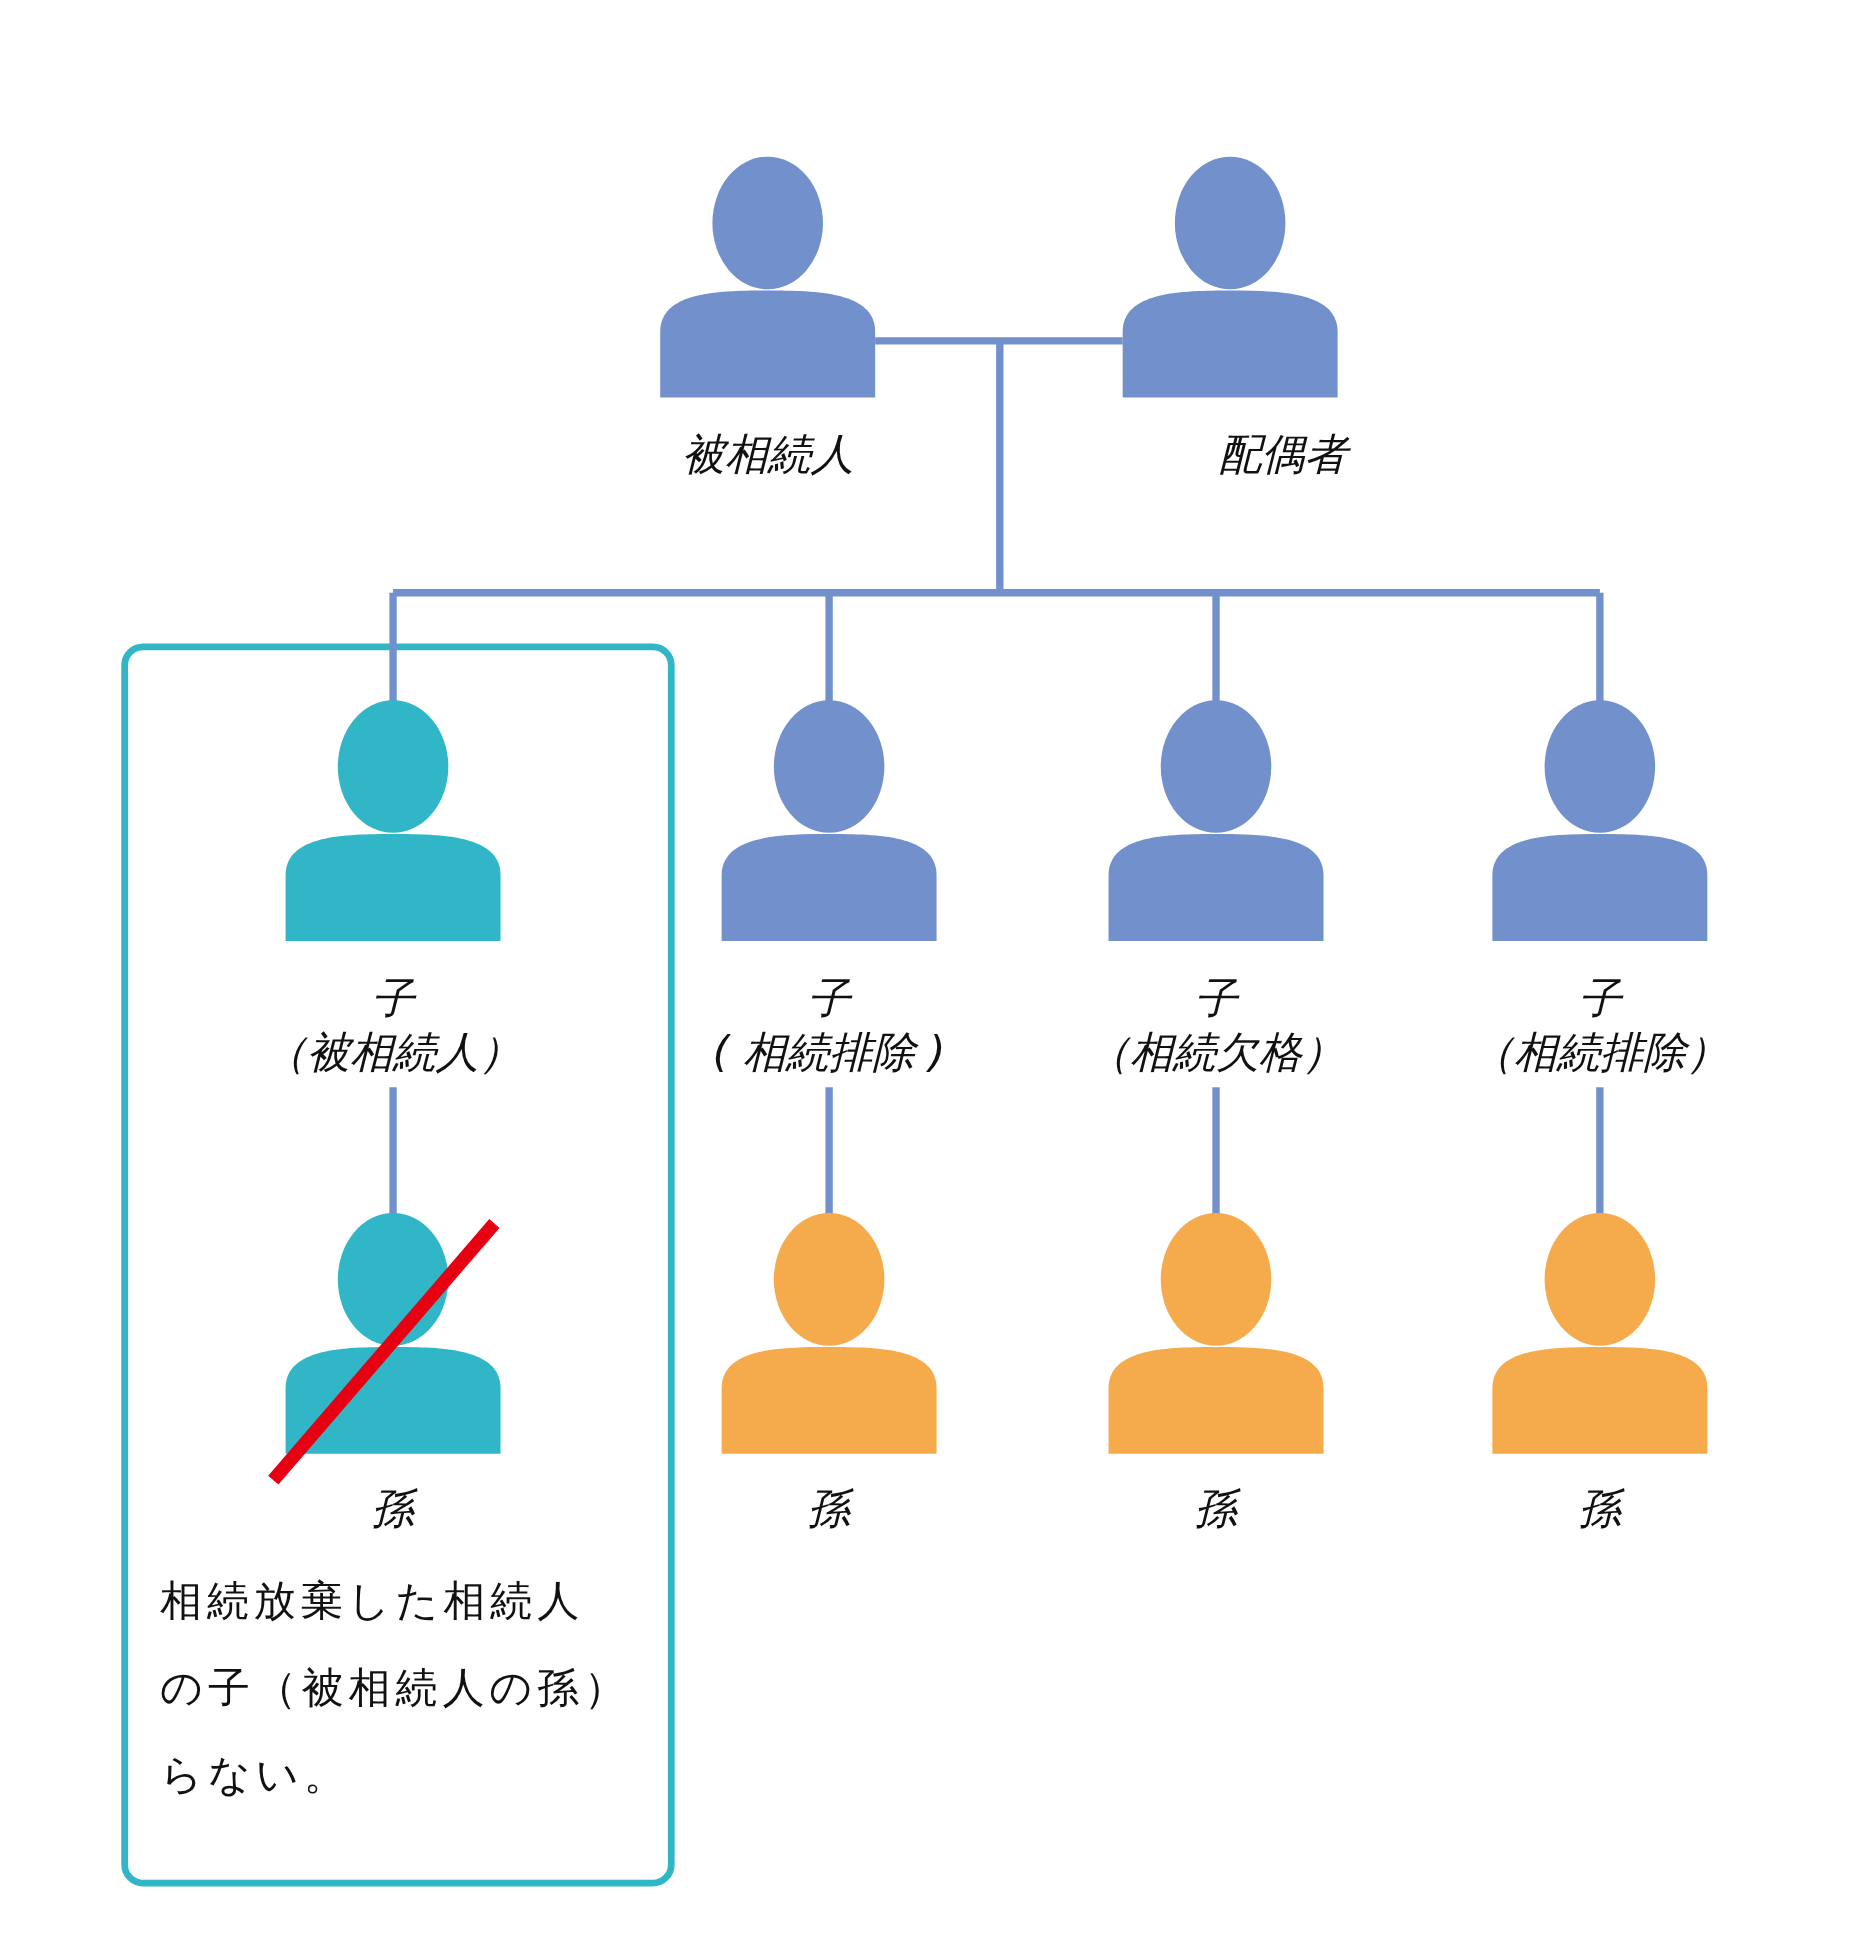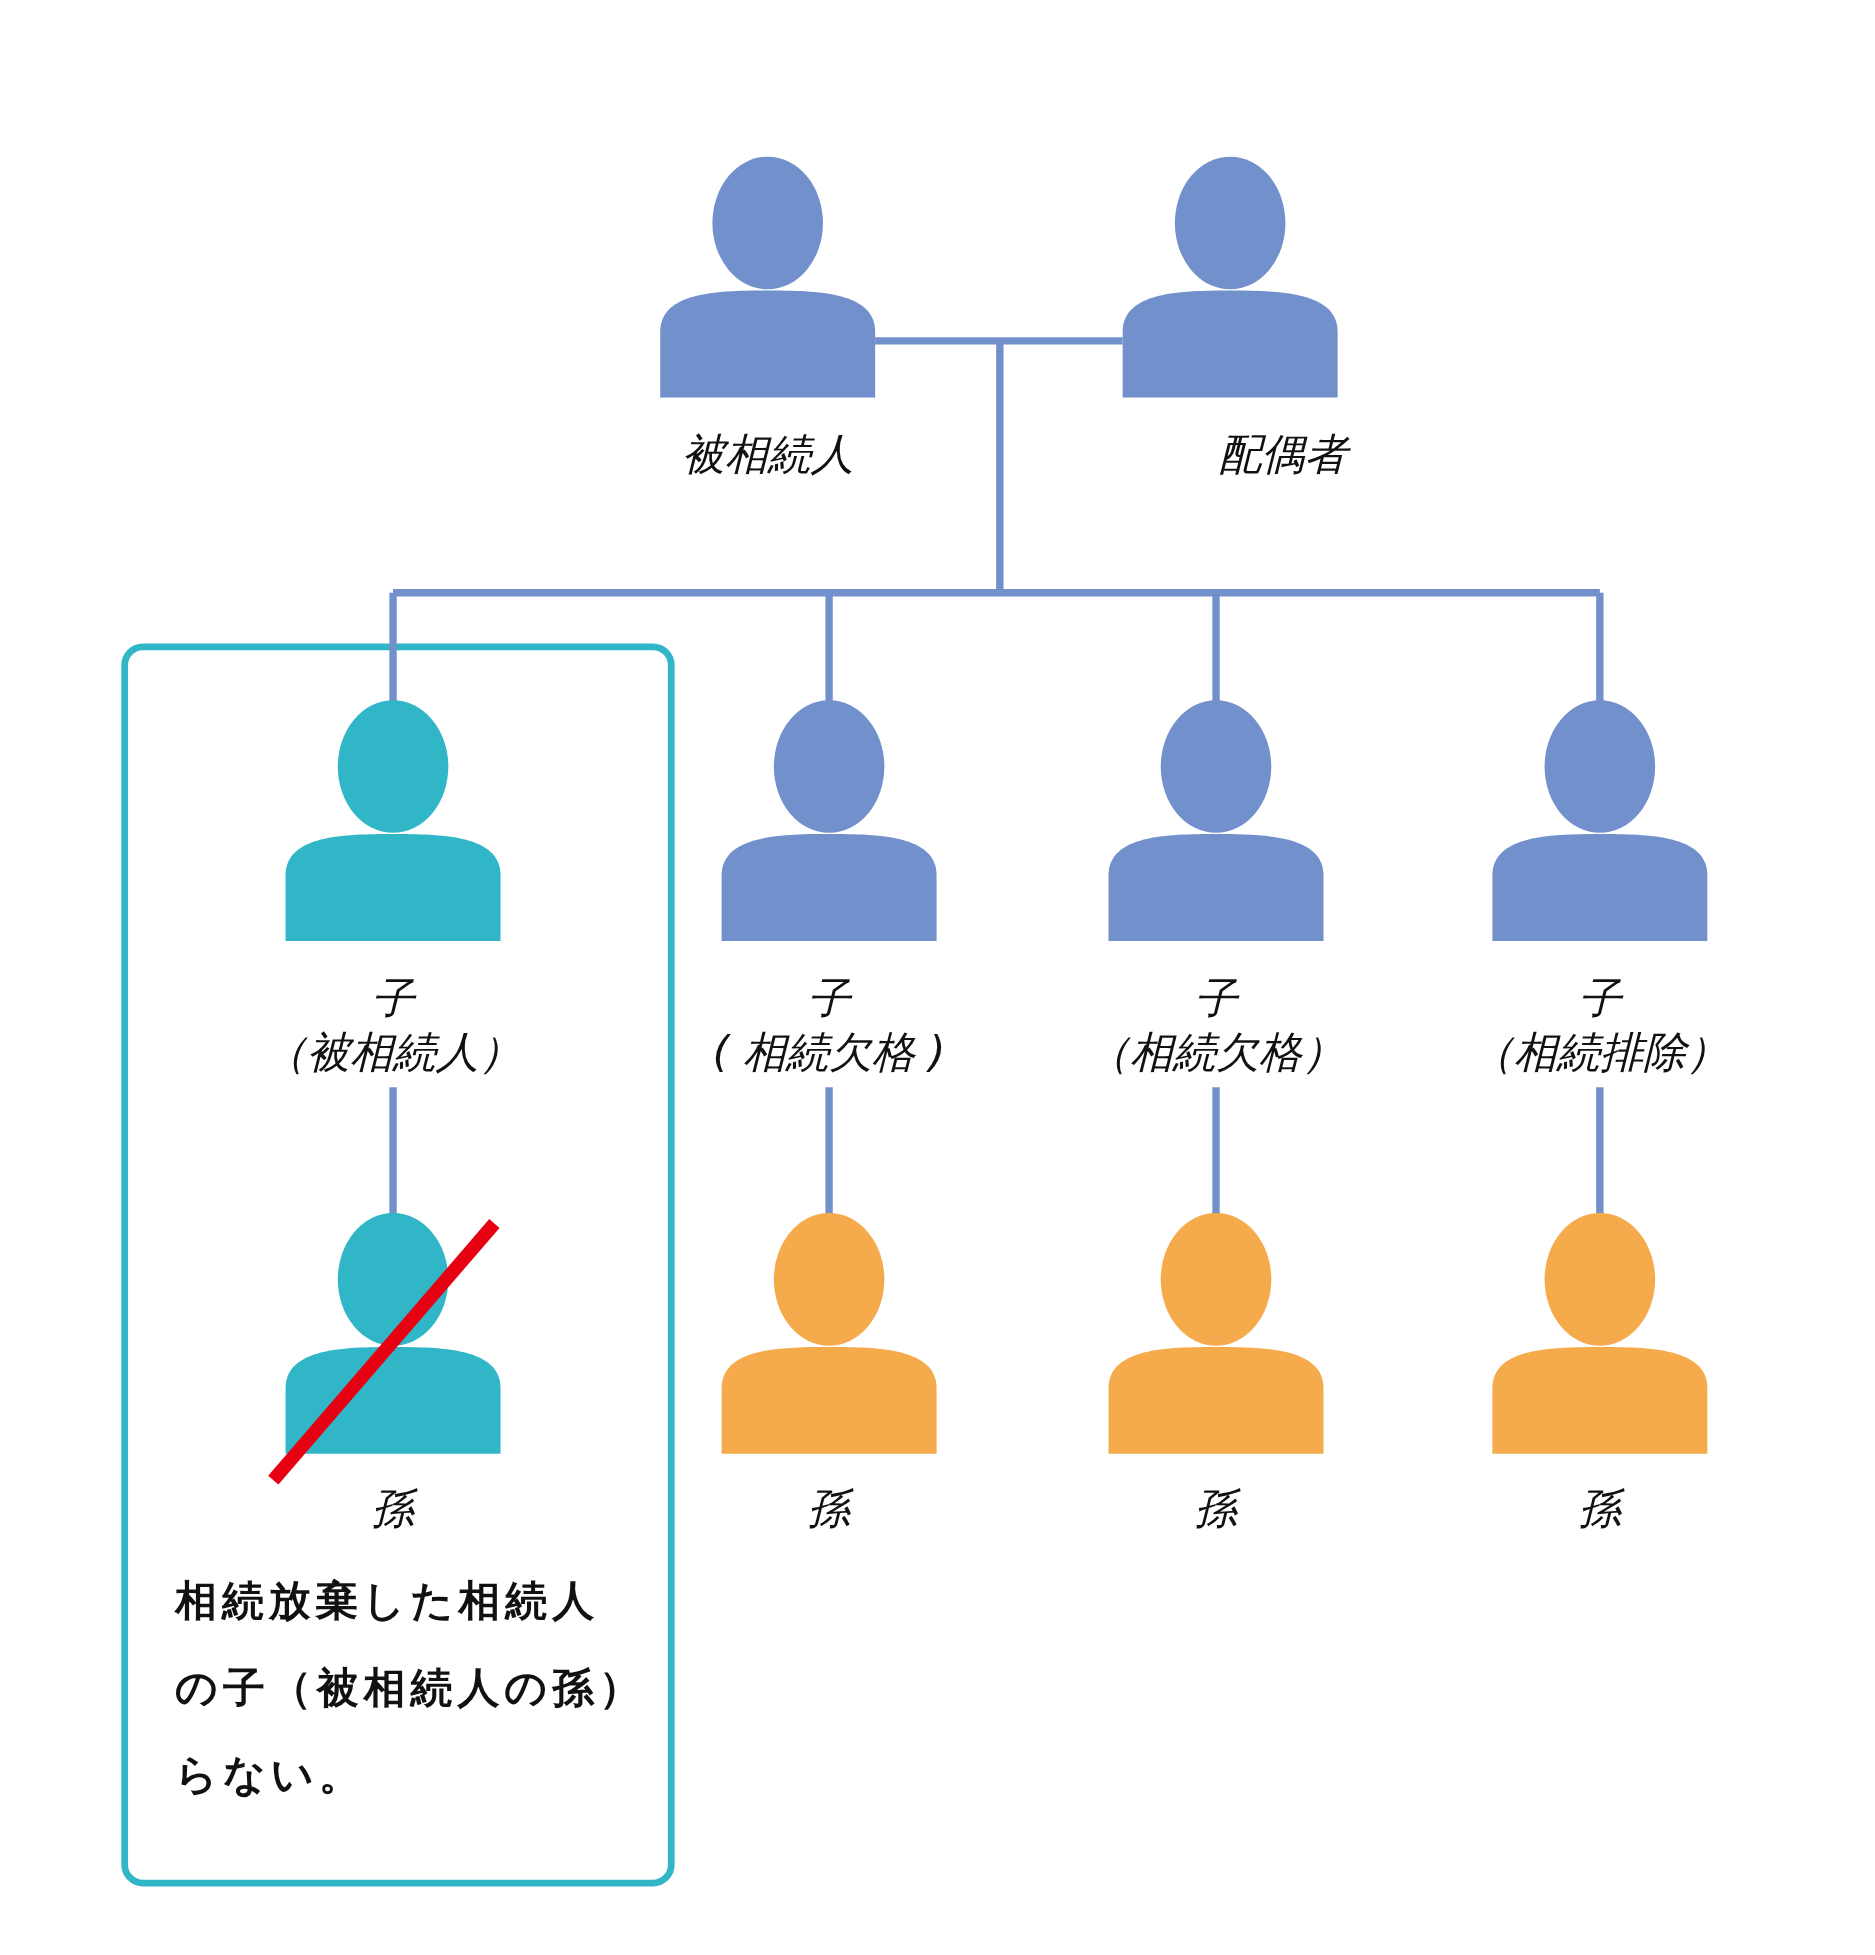--- a/index.html
+++ b/index.html
@@ -1,20 +1,20 @@
 <!DOCTYPE html>
 <html style="font-size:9.8px"><head>
 <meta charset="utf-8">
 <style>
   html, body { margin: 0; padding: 0; background: #ffffff; }
   body { width: 1875px; height: 1955px; position: relative; overflow: hidden;
          font-family: "DejaVu Sans", "Liberation Sans", sans-serif; color: #111; }
   svg.diagram { position: absolute; left: 0; top: 0; }
   .label { position: absolute; text-align: center; font-size: 43px; line-height: 1; white-space: nowrap; transform: translateX(-50%); font-style: italic; }
-  .note { position: absolute; left: 175px; top: 1557px; width: 467px; font-size: 42px; font-weight: bold; line-height: 87px; letter-spacing: 4.9px; }
+  .note { position: absolute; left: 160px; top: 1557px; width: 467px; font-size: 42px; font-weight: normal; line-height: 87px; letter-spacing: 4.9px; }
   .note div { white-space: nowrap; }
 </style>
 </head>
 <body>
 
 <svg class="diagram" width="1875" height="1955" viewBox="0 0 3053 3183" xmlns="http://www.w3.org/2000/svg">
 
   <rect x="203" y="1053" width="890" height="2013" rx="30" ry="30" fill="none" stroke="#31B6C8" stroke-width="11"></rect>
   <g id="connectors">
       <line x1="1425" y1="555" x2="1828" y2="555" stroke="#7290CC" stroke-width="12"></line>
@@ -76,21 +76,21 @@
 
 <div class="label" id="lbl-p0" style="left: 768px; top: 433px;">被相続人</div>
 <div class="label" id="lbl-p1" style="left: 1283px; top: 433px;">配偶者</div>
 
 <div class="label" id="lbl-c0" style="left: 393px; top: 977px;">
   <div>子</div>
   <div style="margin-top:11px">（被相続人）</div>
 </div>
 <div class="label" id="lbl-c1" style="left: 829px; top: 977px;">
   <div>子</div>
-  <div style="margin-top:11px">( 相続欠格 )</div>
+  <div style="margin-top:11px">( 相続排除 )</div>
 </div>
 <div class="label" id="lbl-c2" style="left: 1216px; top: 977px;">
   <div>子</div>
   <div style="margin-top:11px">（相続欠格）</div>
 </div>
 <div class="label" id="lbl-c3" style="left: 1600px; top: 977px;">
   <div>子</div>
   <div style="margin-top:11px">（相続排除）</div>
 </div>
 

